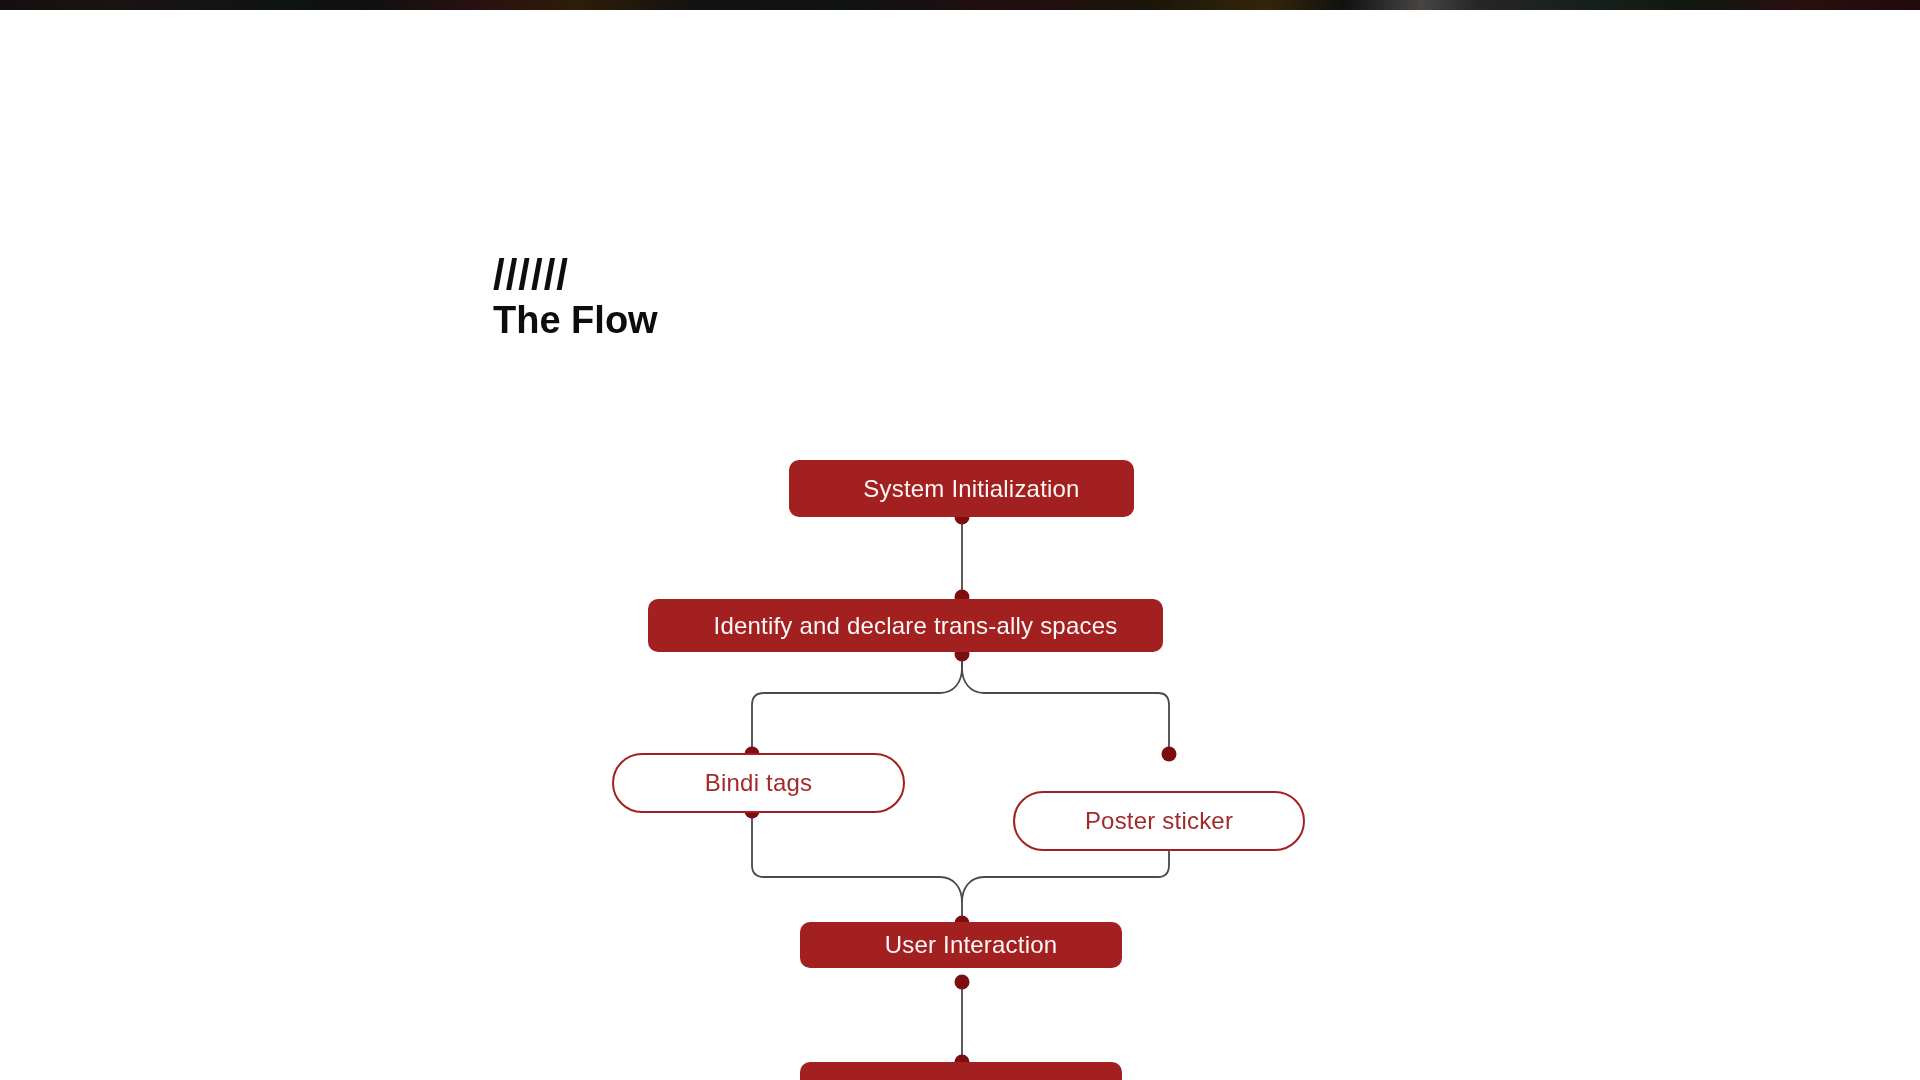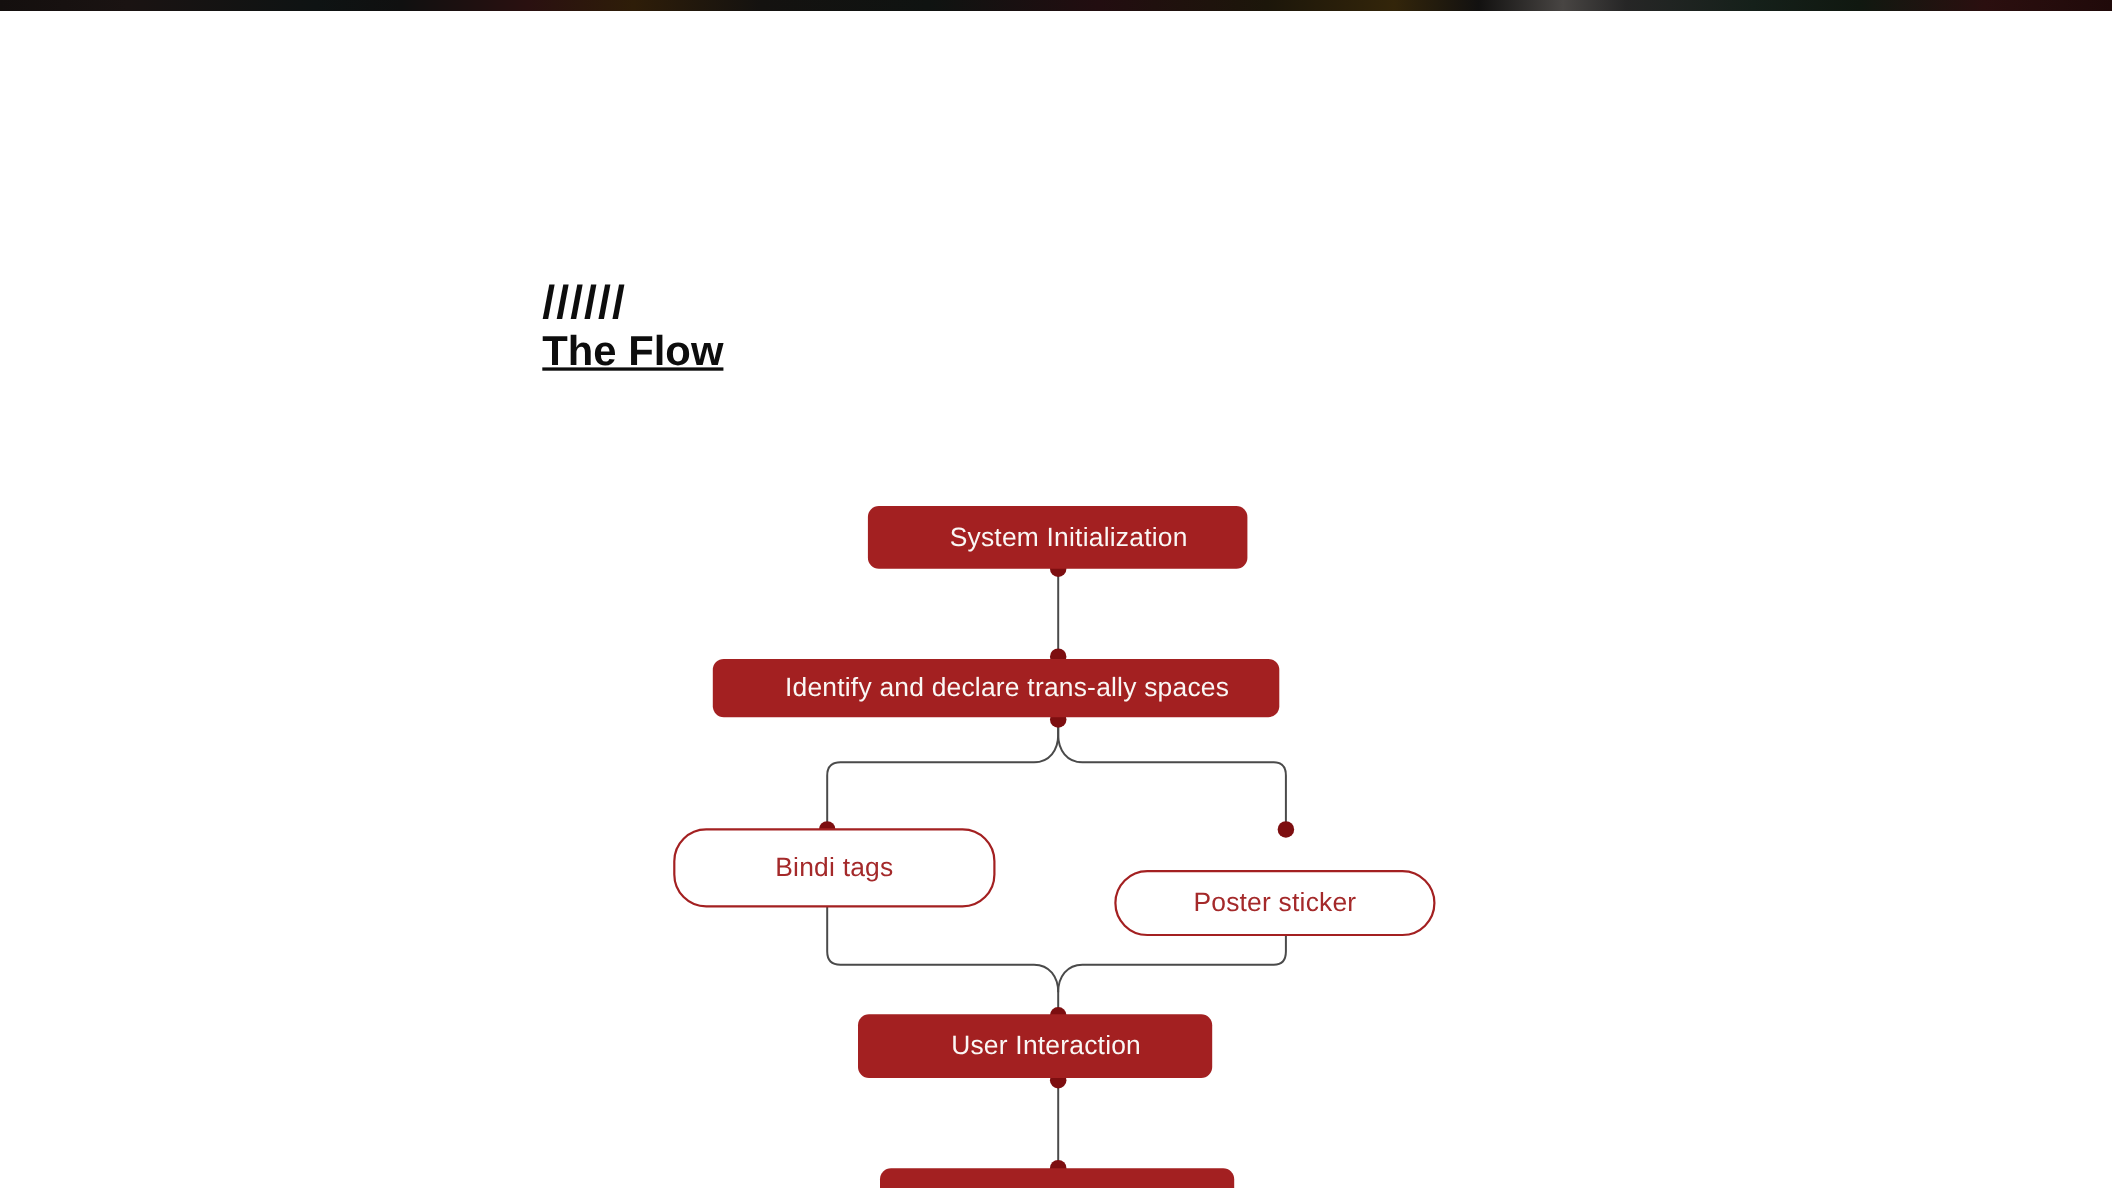--- a/index.html
+++ b/index.html
@@ -30,21 +30,20 @@
       #2b0f0f 94%, #200a0a 100%);
   }
   .title-block{position:absolute;left:493px;top:252px;color:var(--title-text);}
   .title-slashes{
     font-weight:700;font-size:42px;line-height:46px;letter-spacing:1px;
     font-family:"Liberation Sans","DejaVu Sans",sans-serif;
   }
   .title-text{
     font-weight:700;font-size:38px;line-height:40px;letter-spacing:0px;
     margin-top:2px;
-    text-decoration:underline;
   }
   .flow-node{
     position:absolute;display:flex;align-items:center;justify-content:center;
     text-align:center;font-size:24px;letter-spacing:0.2px;
   }
   .flow-node.process{
     background:var(--node-fill);color:var(--node-text);border-radius:10px;padding-left:20px;
   }
   .flow-node.option{
     background:var(--background);color:var(--pill-text);
@@ -91,27 +90,27 @@
 </svg>
 
 <div class="flow-node process" style="left:789px;top:460px;width:345px;height:57px;">
   <span>System Initialization</span>
 </div>
 
 <div class="flow-node process" style="left:648px;top:599px;width:515px;height:53px;">
   <span>Identify and declare trans-ally spaces</span>
 </div>
 
-<div class="flow-node option" style="left:612px;top:753px;width:293px;height:72px;">
+<div class="flow-node option" style="left:612px;top:753px;width:293px;height:60px;">
   <span>Bindi tags</span>
 </div>
 
 <div class="flow-node option" style="left:1013px;top:753px;width:292px;height:60px;margin-top:38px;">
   <span>Poster sticker</span>
 </div>
 
-<div class="flow-node process" style="left:780px;top:922px;width:322px;height:58px;">
+<div class="flow-node process" style="left:800px;top:922px;width:322px;height:46px;">
   <span>User Interaction</span>
 </div>
 
 <div class="flow-node process" style="left:800px;top:1062px;width:322px;height:58px;">
   <span></span>
 </div>
 
 </body></html>

